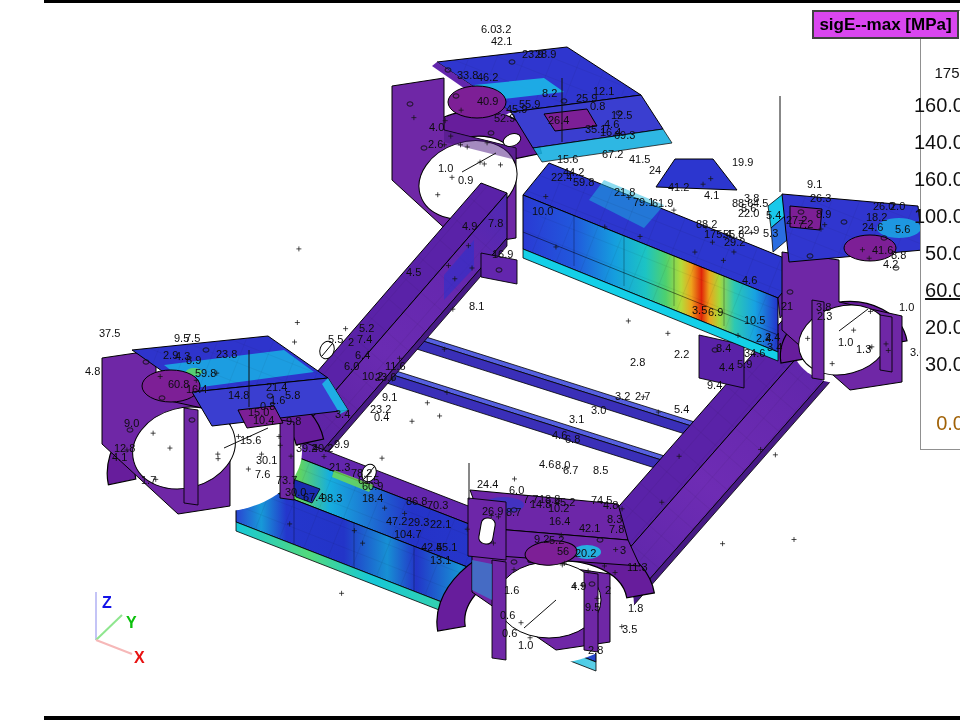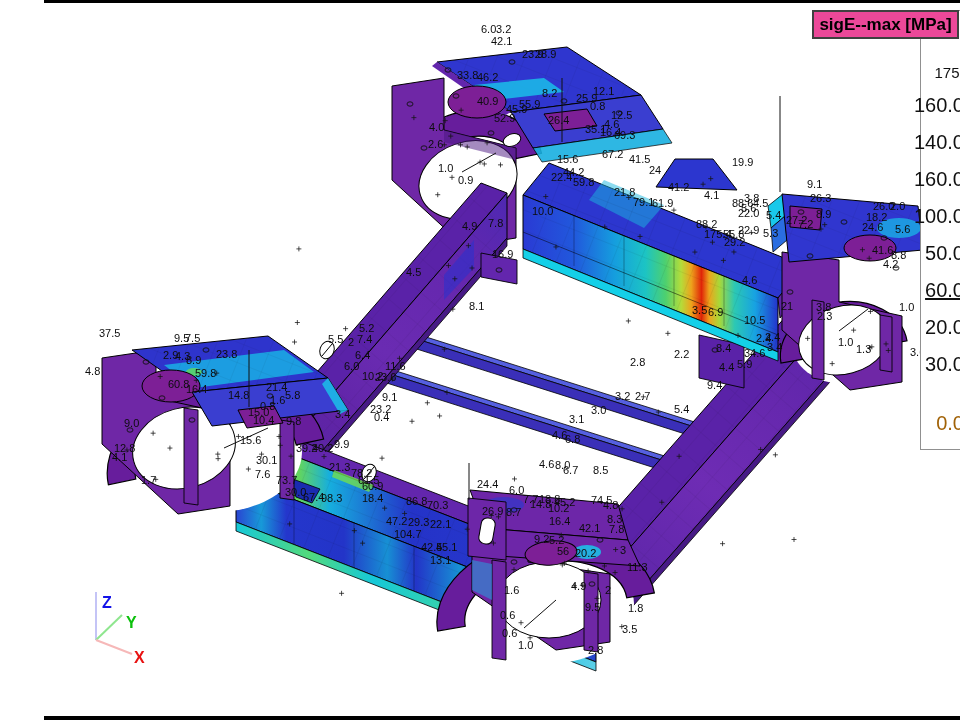--- a/index.html
+++ b/index.html
@@ -4,21 +4,21 @@
 <style>
   html,body{margin:0;padding:0;background:#fff;}
   #stage{position:relative;width:960px;height:720px;background:#ffffff;overflow:hidden;
          font-family:"Liberation Sans",sans-serif;margin-left:44px;}
   #stage .edgebar{position:absolute;left:0;width:960px;background:#000;}
   #model{position:absolute;left:0;top:0;}
   #model text{font-family:"Liberation Sans",sans-serif;font-size:11px;fill:#0d0d0d;}
   .legend-panel{position:absolute;left:876px;top:10px;width:82px;height:438px;
                 background:#fff;border:1px solid #909090;z-index:2;}
   .legend-titlebox{position:absolute;left:768px;top:10px;width:143px;height:25px;
-                   background:#ec4899;border:2px solid #404040;z-index:3;
+                   background:#d946ef;border:2px solid #404040;z-index:3;
                    display:flex;align-items:center;justify-content:center;
                    font-weight:bold;font-size:17px;color:#000;}
   .legend-max{position:absolute;left:856px;top:64px;width:72px;text-align:right;
               font-size:15px;color:#111;z-index:4;}
   .legend-min{position:absolute;left:850px;top:412px;width:70px;text-align:right;
               font-size:20px;color:#a16207;z-index:4;}
   #colorbar{position:absolute;left:931px;top:74px;width:25px;height:325px;z-index:4;
             border:1px solid #777;}
   .tick-label{position:absolute;left:850px;width:70px;text-align:right;
               font-size:20px;color:#111;z-index:4;}

